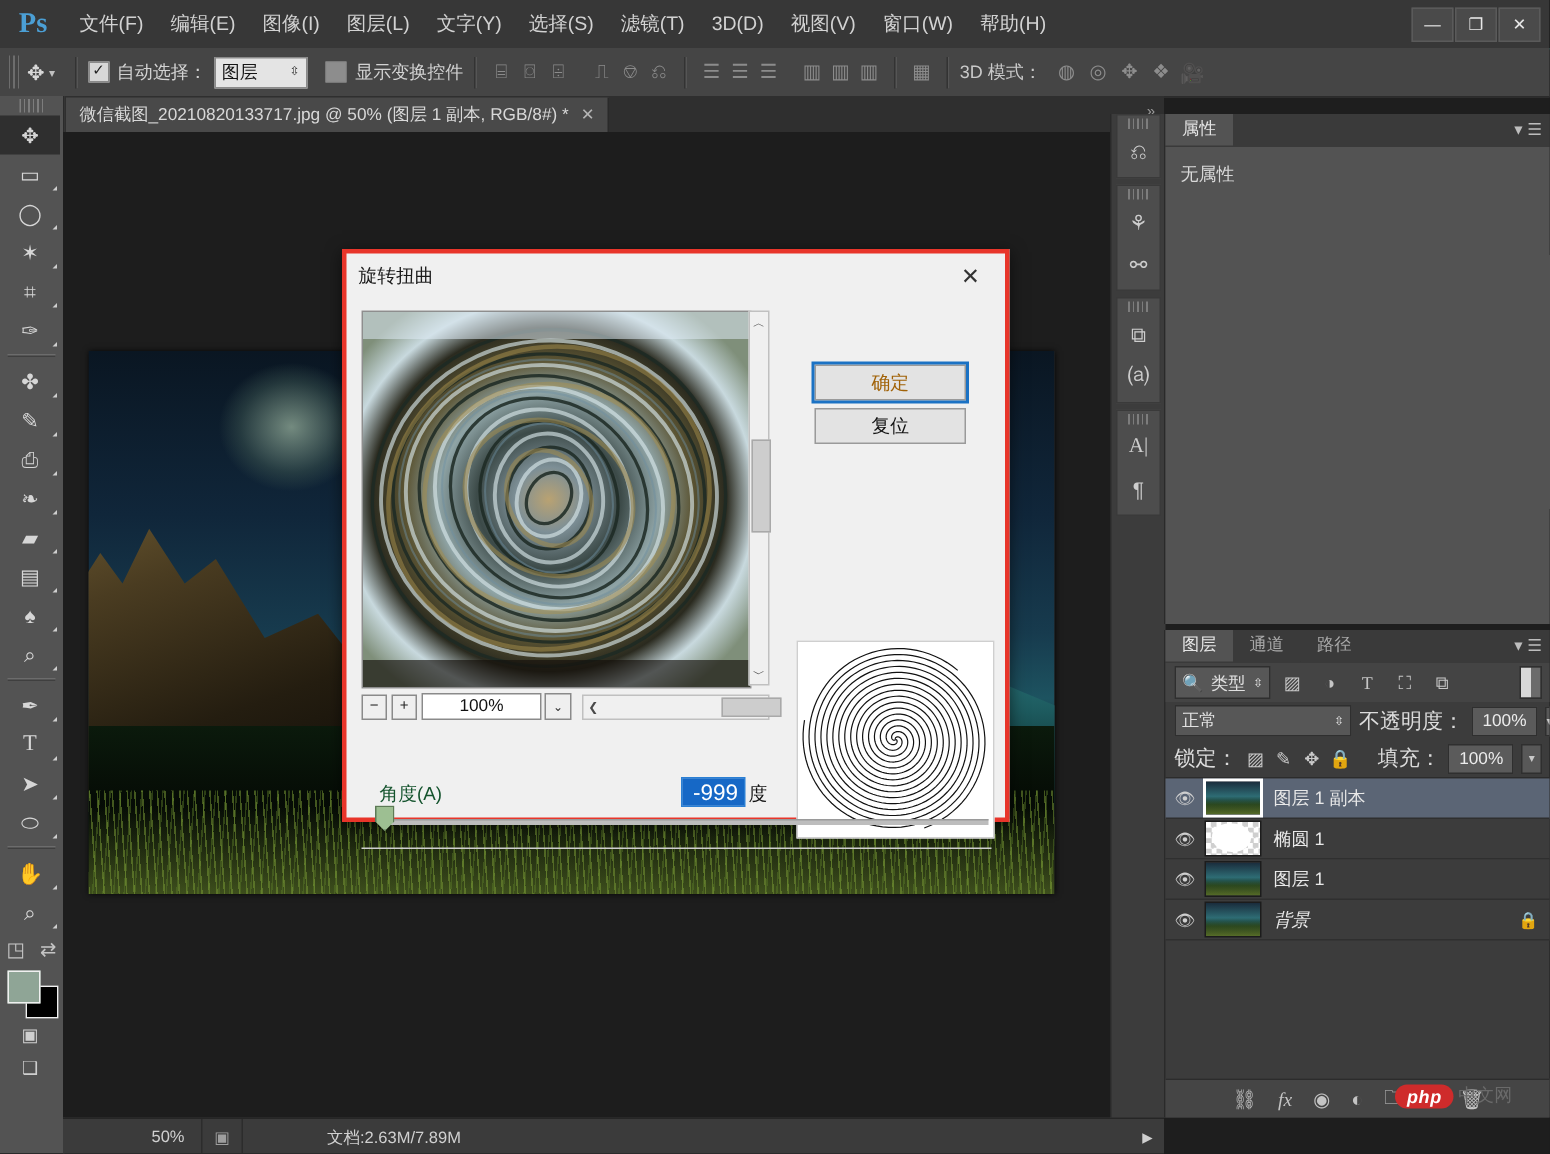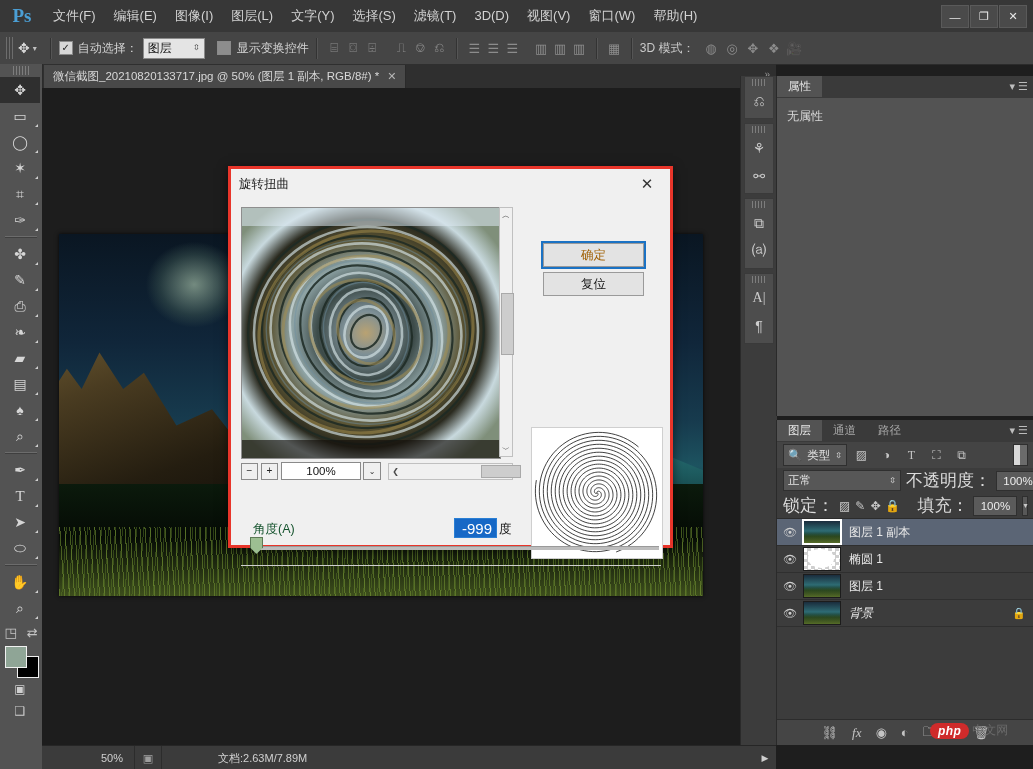--- a/index.html
+++ b/index.html
@@ -124,21 +124,21 @@
   #layers-panel{left:776px;top:420px;width:257px;height:325px;background:#3c3c3c;border-left:1px solid #2a2a2a;}
   #filter-row{height:26px;background:#444;display:flex;align-items:center;gap:4px;padding:0 6px;}
   .kind-sel{height:20px;background:#575757;border:1px solid #2f2f2f;display:flex;align-items:center;
             gap:5px;padding:0 4px;color:#e0e0e0;font-size:11.5px;}
   .kind-ico{width:21px;height:20px;display:flex;align-items:center;justify-content:center;color:#c5c5c5;font-size:12px;}
   .kind-toggle{width:13px;height:20px;background:linear-gradient(to right,#d8d8d8 50%,#6b6b6b 50%);
                border:1px solid #2f2f2f;margin-left:auto;}
   .mode-row{height:25px;display:flex;align-items:center;gap:5px;padding:0 6px;}
   .mode-sel{height:19px;flex:0 0 108px;background:#575757;border:1px solid #2f2f2f;color:#e2e2e2;font-size:11.5px;
             display:flex;align-items:center;justify-content:space-between;padding:0 4px;}
-  .lbl{font-size:17px;color:#dcdcdc;white-space:nowrap;}
+  .lbl{font-size:14px;color:#dcdcdc;white-space:nowrap;}
   .numbox{height:18px;min-width:36px;background:#5b5b5b;border:1px solid #2f2f2f;color:#ececec;font-size:11.5px;
           display:flex;align-items:center;justify-content:center;padding:0 3px;}
   .numarr{width:15px;height:18px;background:#585858;border:1px solid #2f2f2f;display:flex;align-items:center;
           justify-content:center;color:#c9c9c9;font-size:8px;}
   .lock-ico{width:18px;height:18px;display:flex;align-items:center;justify-content:center;color:#c9c9c9;font-size:12px;}
   #layer-list{border-top:1px solid #2c2c2c;}
   .layer-row{height:26px;display:flex;align-items:center;border-bottom:1px solid #2f2f2f;background:#3c3c3c;}
   .layer-row.sel{background:#5b6575;}
   .eye{width:26px;text-align:center;color:#cfcfcf;font-size:11px;}
   .thumb{width:36px;height:22px;border:1px solid #1c1c1c;margin-right:8px;overflow:hidden;position:relative;}

